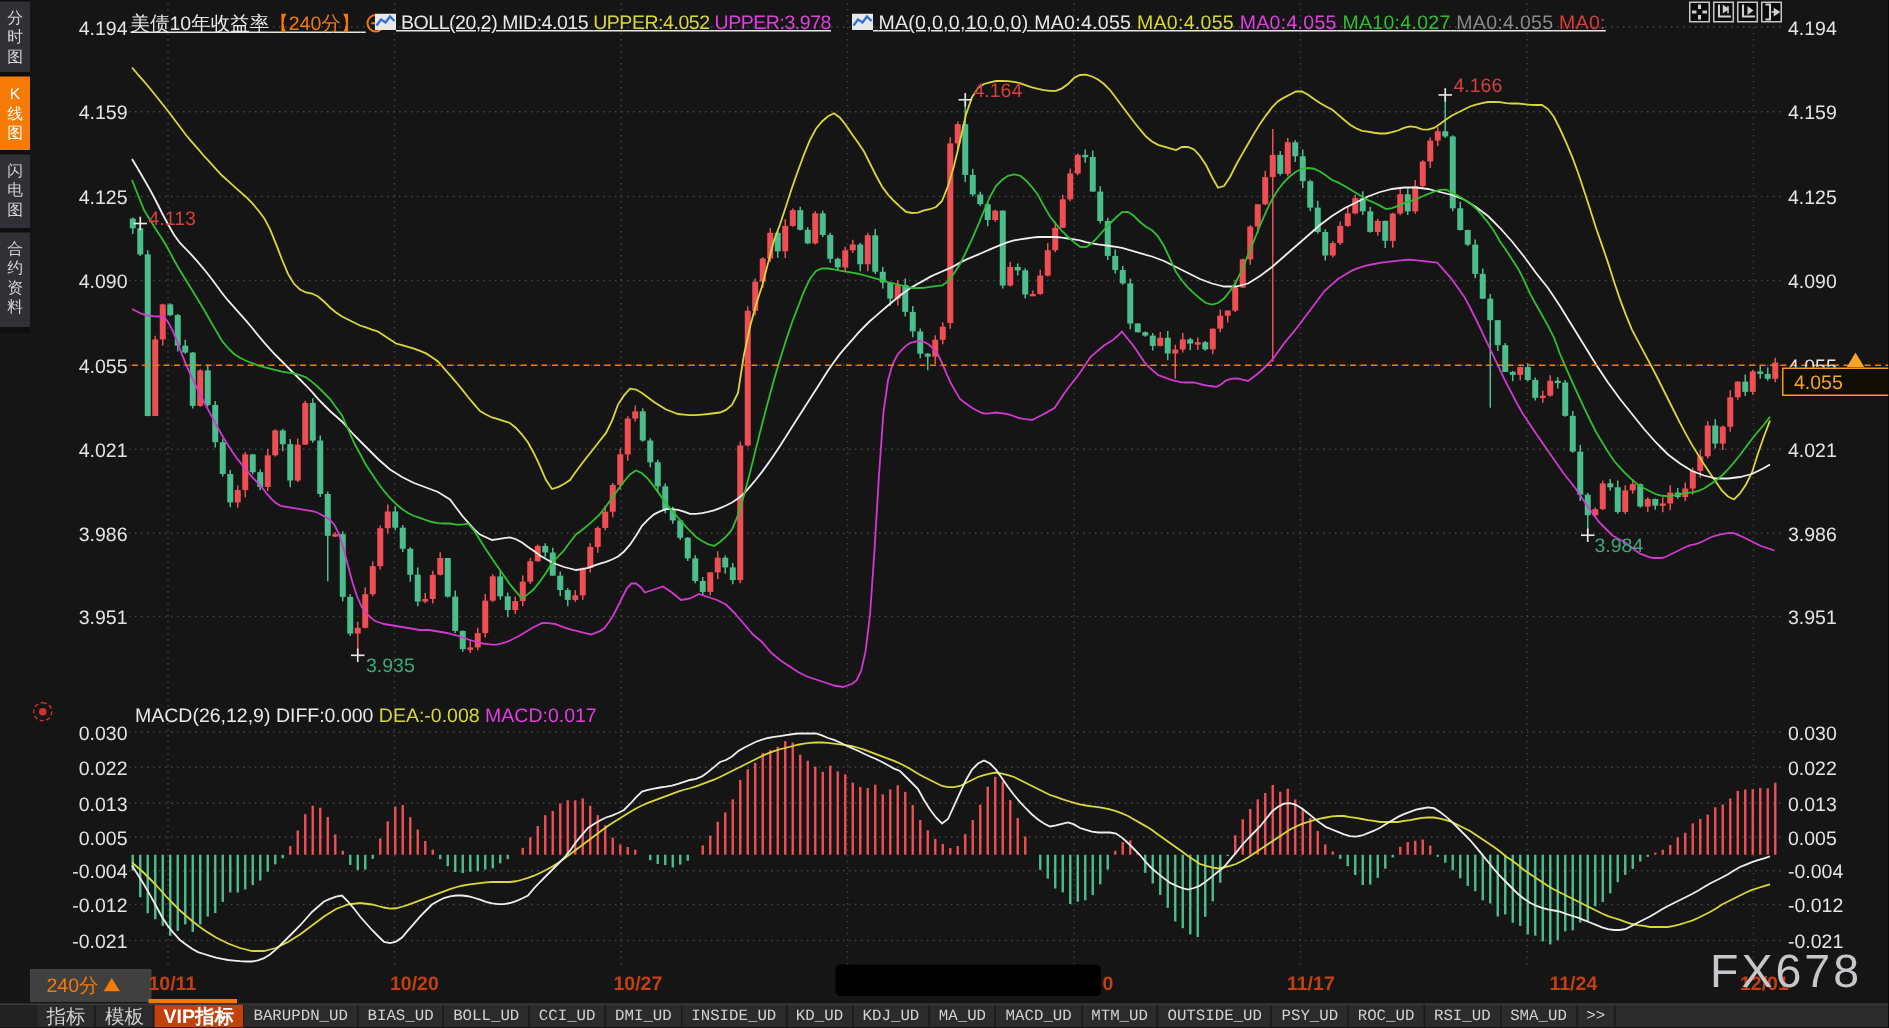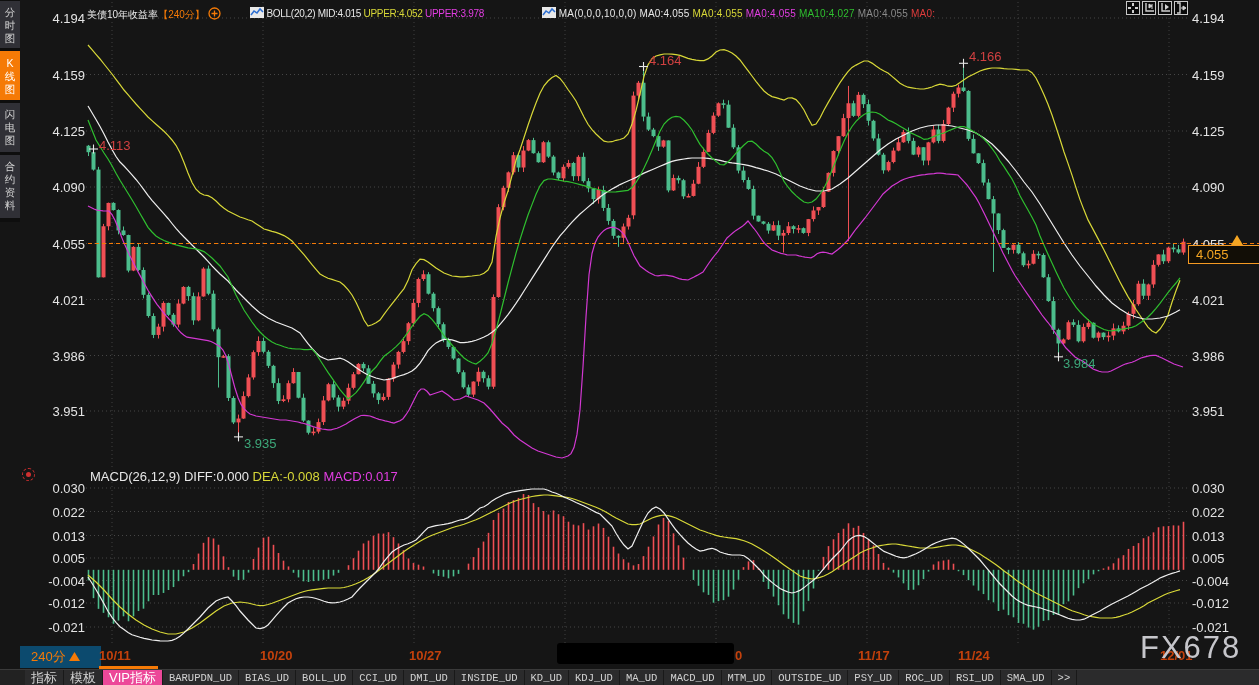--- a/index.html
+++ b/index.html
@@ -5,44 +5,44 @@
 html,body{margin:0;padding:0;background:#000;}
 #app{position:relative;width:1259px;height:685px;background:#151515;overflow:hidden;
   font-family:"Liberation Sans",sans-serif;}
 
 #side{position:absolute;left:0;top:0;width:20px;height:222px;background:#0e0e0e;}
 .stab{position:absolute;left:0;width:20px;background:#303036;color:#d4d4d4;font-size:10.5px;
   text-align:center;line-height:13px;}
 .stab div{height:13px;}
 .stab.sel{background:#f57a06;color:#fff;}
 
-.tb{position:absolute;top:7px;height:15px;font-size:10px;color:#e8e8e8;white-space:nowrap;}
+.tb{position:absolute;top:7px;height:15px;font-size:13px;color:#e8e8e8;white-space:nowrap;text-decoration:underline;}
 #maseg{letter-spacing:0.2px;}
 .tb1ls{letter-spacing:-0.3px;}
 .org{color:#f57a06;}
 .yel{color:#d8d838;}
 .mag{color:#e23ee2;}
 .grn{color:#2fbf2f;}
 .gry{color:#8a8a8a;}
 .red{color:#e03c3c;}
 
 .tico{position:absolute;top:1px;width:12px;height:12px;border:1px solid #c8c8c8;background:#0a0a0a;color:#d0d0d0;
  font-size:9px;line-height:12px;text-align:center;}
 
 #macdt{position:absolute;left:90px;top:469px;font-size:13px;color:#e8e8e8;white-space:nowrap;}
-#b240{position:absolute;left:20px;top:646px;width:70px;height:22px;background:#0c4a6e;color:#f57a06;
+#b240{position:absolute;left:20px;top:646px;width:70px;height:22px;background:#404040;color:#f57a06;
  font-size:13px;line-height:22px;padding-left:11px;}
 .dlab{position:absolute;top:648px;color:#c2410c;font-size:13px;font-weight:bold;}
 #blackbox{position:absolute;left:557px;top:643px;width:177px;height:21px;background:#000;border-radius:3px;}
 #fx{position:absolute;left:1140px;top:630px;font-size:31px;color:#c6c6cb;letter-spacing:2px;}
 #orangebar{position:absolute;left:99px;top:666px;width:59px;height:3px;background:#f57a06;}
 #brow2{position:absolute;left:0;top:669px;width:1259px;height:16px;background:#2b2b2c;
  border-top:1px solid #3a3a3a;display:flex;align-items:center;font-size:13px;color:#d2d2d2;}
 #brow2 .t{padding:0 6px;border-right:1px solid #191919;height:16px;line-height:16px;white-space:nowrap;}
-#brow2 .vip{background:#ec4899;color:#fff;}
+#brow2 .vip{background:#c2410c;color:#fff;font-weight:bold;}
 #brow2 .ud{font-family:"Liberation Mono",monospace;font-size:10.5px;}
 
 #ptag{position:absolute;left:1188px;top:245px;width:68px;height:17px;border:1px solid #f59a23;
  color:#f5a623;background:#120e06;font-size:13px;line-height:17px;padding-left:7px;}
 #parrow{position:absolute;left:1231px;top:235px;color:#f5a623;font-size:10px;}
 #redicon{position:absolute;left:22px;top:468px;width:11px;height:11px;border:1px dashed #d03030;border-radius:50%;}
 #redicon div{position:absolute;left:3px;top:3px;width:5px;height:5px;background:#d03030;border-radius:50%;}
 </style>
 </head>
 <body>
@@ -805,21 +805,21 @@
     </div>
 
   <div class="tb" style="left:87px">美债10年收益率<span class="org">【240分】</span> <svg width="13" height="13" style="vertical-align:-2px">
         <circle cx="6.5" cy="6.5" r="5.5" stroke="#f57a06" fill="none" stroke-width="1.3"></circle>
         <path d="M6.5 3.5v6M3.5 6.5h6" stroke="#f57a06" stroke-width="1.3"></path>
       </svg></div>
   <div class="tb tb1ls" style="left:250px"><svg width="14" height="11" style="vertical-align:-1px">
         <rect x="0" y="0" width="14" height="11" fill="#e8e8e8"></rect>
         <polyline points="1,8 4,4 7,6 10,2 13,5" stroke="#2d6fd2" stroke-width="1.5" fill="none"></polyline>
       </svg> BOLL(20,2) MID:4.015 <span class="yel">UPPER:4.052</span> <span class="mag">UPPER:3.978</span></div>
-  <div class="tb" style="left:542px"><svg width="14" height="11" style="vertical-align:-1px">
+  <div class="tb" style="left:568px"><svg width="14" height="11" style="vertical-align:-1px">
         <rect x="0" y="0" width="14" height="11" fill="#e8e8e8"></rect>
         <polyline points="1,8 4,4 7,6 10,2 13,5" stroke="#2d6fd2" stroke-width="1.5" fill="none"></polyline>
       </svg> <span id="maseg">MA(0,0,0,10,0,0) MA0:4.055 <span class="yel">MA0:4.055</span> <span class="mag">MA0:4.055</span> <span class="grn">MA10:4.027</span> <span class="gry">MA0:4.055</span> <span class="red">MA0:</span></span></div>
 
   <div class="tico" style="left:1126px"><svg width="12" height="12">
         <path d="M6 1v3M6 8v3M1 6h3M8 6h3" stroke="#cfcfcf" stroke-width="2" fill="none"></path>
       </svg></div>
   <div class="tico" style="left:1142px"><svg width="12" height="12">
         <path d="M3 1v8h8" stroke="#cfcfcf" stroke-width="1.4" fill="none"></path>
         <path d="M9 2v5M9 4l-3-2v4z" stroke="#cfcfcf" stroke-width="1" fill="#cfcfcf"></path>
@@ -840,21 +840,21 @@
 
   <div id="b240">240分 <svg width="11" height="9" style="vertical-align:0px">
         <path d="M5.5 0L11 9H0z" fill="#f57a06"></path>
       </svg></div>
   <div id="blackbox"></div>
   <div class="dlab" style="left:99px">10/11</div>
   <div class="dlab" style="left:260px">10/20</div>
   <div class="dlab" style="left:409px">10/27</div>
   <div class="dlab" style="left:735px">0</div>
   <div class="dlab" style="left:858px">11/17</div>
-  <div class="dlab" style="left:958px">11/24</div>
+  <div class="dlab" style="left:1033px">11/24</div>
   <div class="dlab" style="left:1160px">12/01</div>
   <div id="fx">FX678</div>
   <div id="orangebar"></div>
 
   <div id="brow2">
     <div style="width:25px;height:16px;background:#222;"></div>
     <div class="t">指标</div>
       <div class="t">模板</div>
       <div class="t vip">VIP指标</div>
     <div class="t ud">BARUPDN_UD</div>

